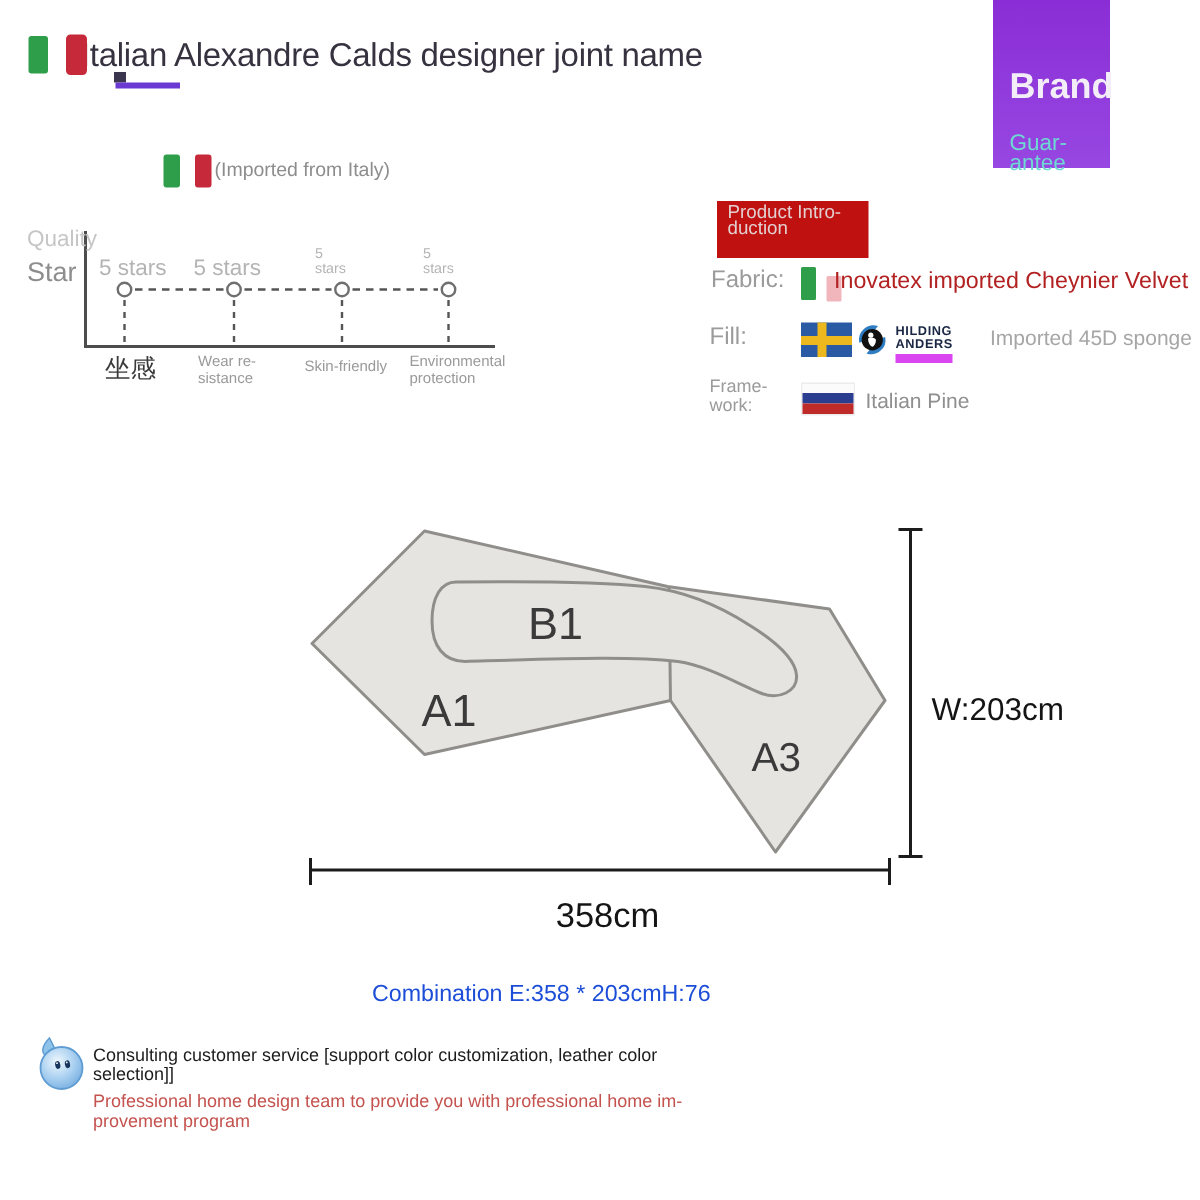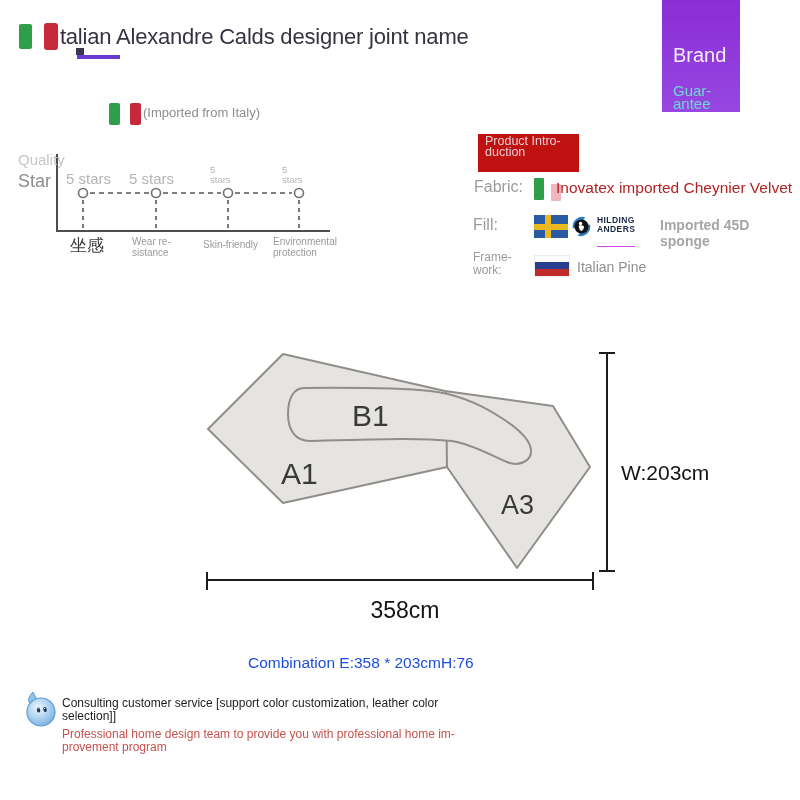--- a/index.html
+++ b/index.html
@@ -17,21 +17,21 @@
   .it-red-lg  { left:44px; top:23px; width:14px; height:27px; background:#c6293a; border-radius:3px; }
   .title-mark { left:76px; top:48px; width:8px; height:7px; background:#3c3550; }
   .title-underline { left:77px; top:55px; width:43px; height:4px; background:#6b3ad2; }
 
   .brand-badge {
     left:662px; top:0; width:78px; height:112px;
     background:linear-gradient(180deg,#8a2dd6 0%,#9747e2 100%);
     display:flex; flex-direction:column; align-items:flex-start;
     padding:44px 0 0 11px;
   }
-  .brand-line1 { font-size:20px; color:#f3edf8; }
+  .brand-line1 { font-size:24px; color:#f3edf8;font-weight:bold; }
   .brand-line2 { font-size:15px; line-height:13px; color:#6ed9d2; width:56px; margin-top:17px; }
 
   
   .it-green-sm { left:109px; top:103px; width:11px; height:22px; background:#2f9e4a; border-radius:2px; }
   .it-red-sm   { left:130px; top:103px; width:11px; height:22px; background:#c6293a; border-radius:2px; }
   .imported-note { left:143px; top:105px; font-size:13px; color:#8d8d8d; }
   .material { left:135px; top:137px; font-size:20px; color:#8c8c8c; }
 
   
   .chart { left:10px; top:144px; width:345px; height:120px; }
@@ -46,33 +46,33 @@
   
   .intro-badge {
     left:478px; top:134px; width:101px; height:38px; background:#c01111;
     font-size:12.5px; line-height:11px; color:#e3cfcf; padding:2px 0 0 7px;
   }
   .spec-label { color:#9b9b9b; }
   .fabric-label { left:474px; top:178px; font-size:16px; }
   .fill-label { left:473px; top:216px; font-size:16px; }
   .frame-label { left:473px; top:251px; font-size:12px; line-height:13px; width:50px; }
   .fabric-value { left:556px; top:179px; font-size:15.5px; color:#b32222; }
-  .fill-value { left:660px; top:217px; font-size:14px; color:#a6a6a6;font-weight:bold; }
+  .fill-value { left:660px; top:217px; font-size:14px; color:#a6a6a6; }
   .frame-value { left:577px; top:259px; font-size:14px; color:#8f8f8f; }
 
   .it-green-mini { left:534px; top:178px; width:10px; height:22px; background:#2f9e4a; border-radius:1px; }
   .it-red-mini { left:551px; top:184px; width:10px; height:17px; background:#f0b6bc; border-radius:1px; z-index:0; }
 
   .sweden-flag { left:534px; top:215px; width:34px; height:23px; background:#2b5aa5; }
   .sweden-h { position:absolute; left:0; top:9px; width:34px; height:6px; background:#edb81e; }
   .sweden-v { position:absolute; left:11px; top:0; width:6px; height:23px; background:#edb81e; }
 
   .hilding-logo-icon { left:570px; top:215px; width:23px; height:23px; }
   .hilding-text { left:597px; top:216px; font-size:8.5px; line-height:9px; font-weight:bold;
-                  color:#1a2743; letter-spacing:0.4px; border-bottom:1px solid #d946ef; padding-bottom:12px; }
+                  color:#1a2743; letter-spacing:0.4px; border-bottom:6px solid #d946ef; padding-bottom:2px; }
 
   .russia-flag { left:534px; top:255px; width:36px; height:22px; border:1px solid #ececec; }
   .russia-w { position:absolute; left:0; top:0; width:34px; height:6px; background:#fbfbfb; }
   .russia-b { position:absolute; left:0; top:6px; width:34px; height:7px; background:#2b3d8f; }
   .russia-r { position:absolute; left:0; top:13px; width:34px; height:7px; background:#bf2b28; }
 
   
   .sofa-svg { left:190px; top:340px; width:530px; height:290px; }
   .caption { left:248px; top:654px; width:320px; text-align:left; font-size:15.5px; color:#1d4ed8; }
 

